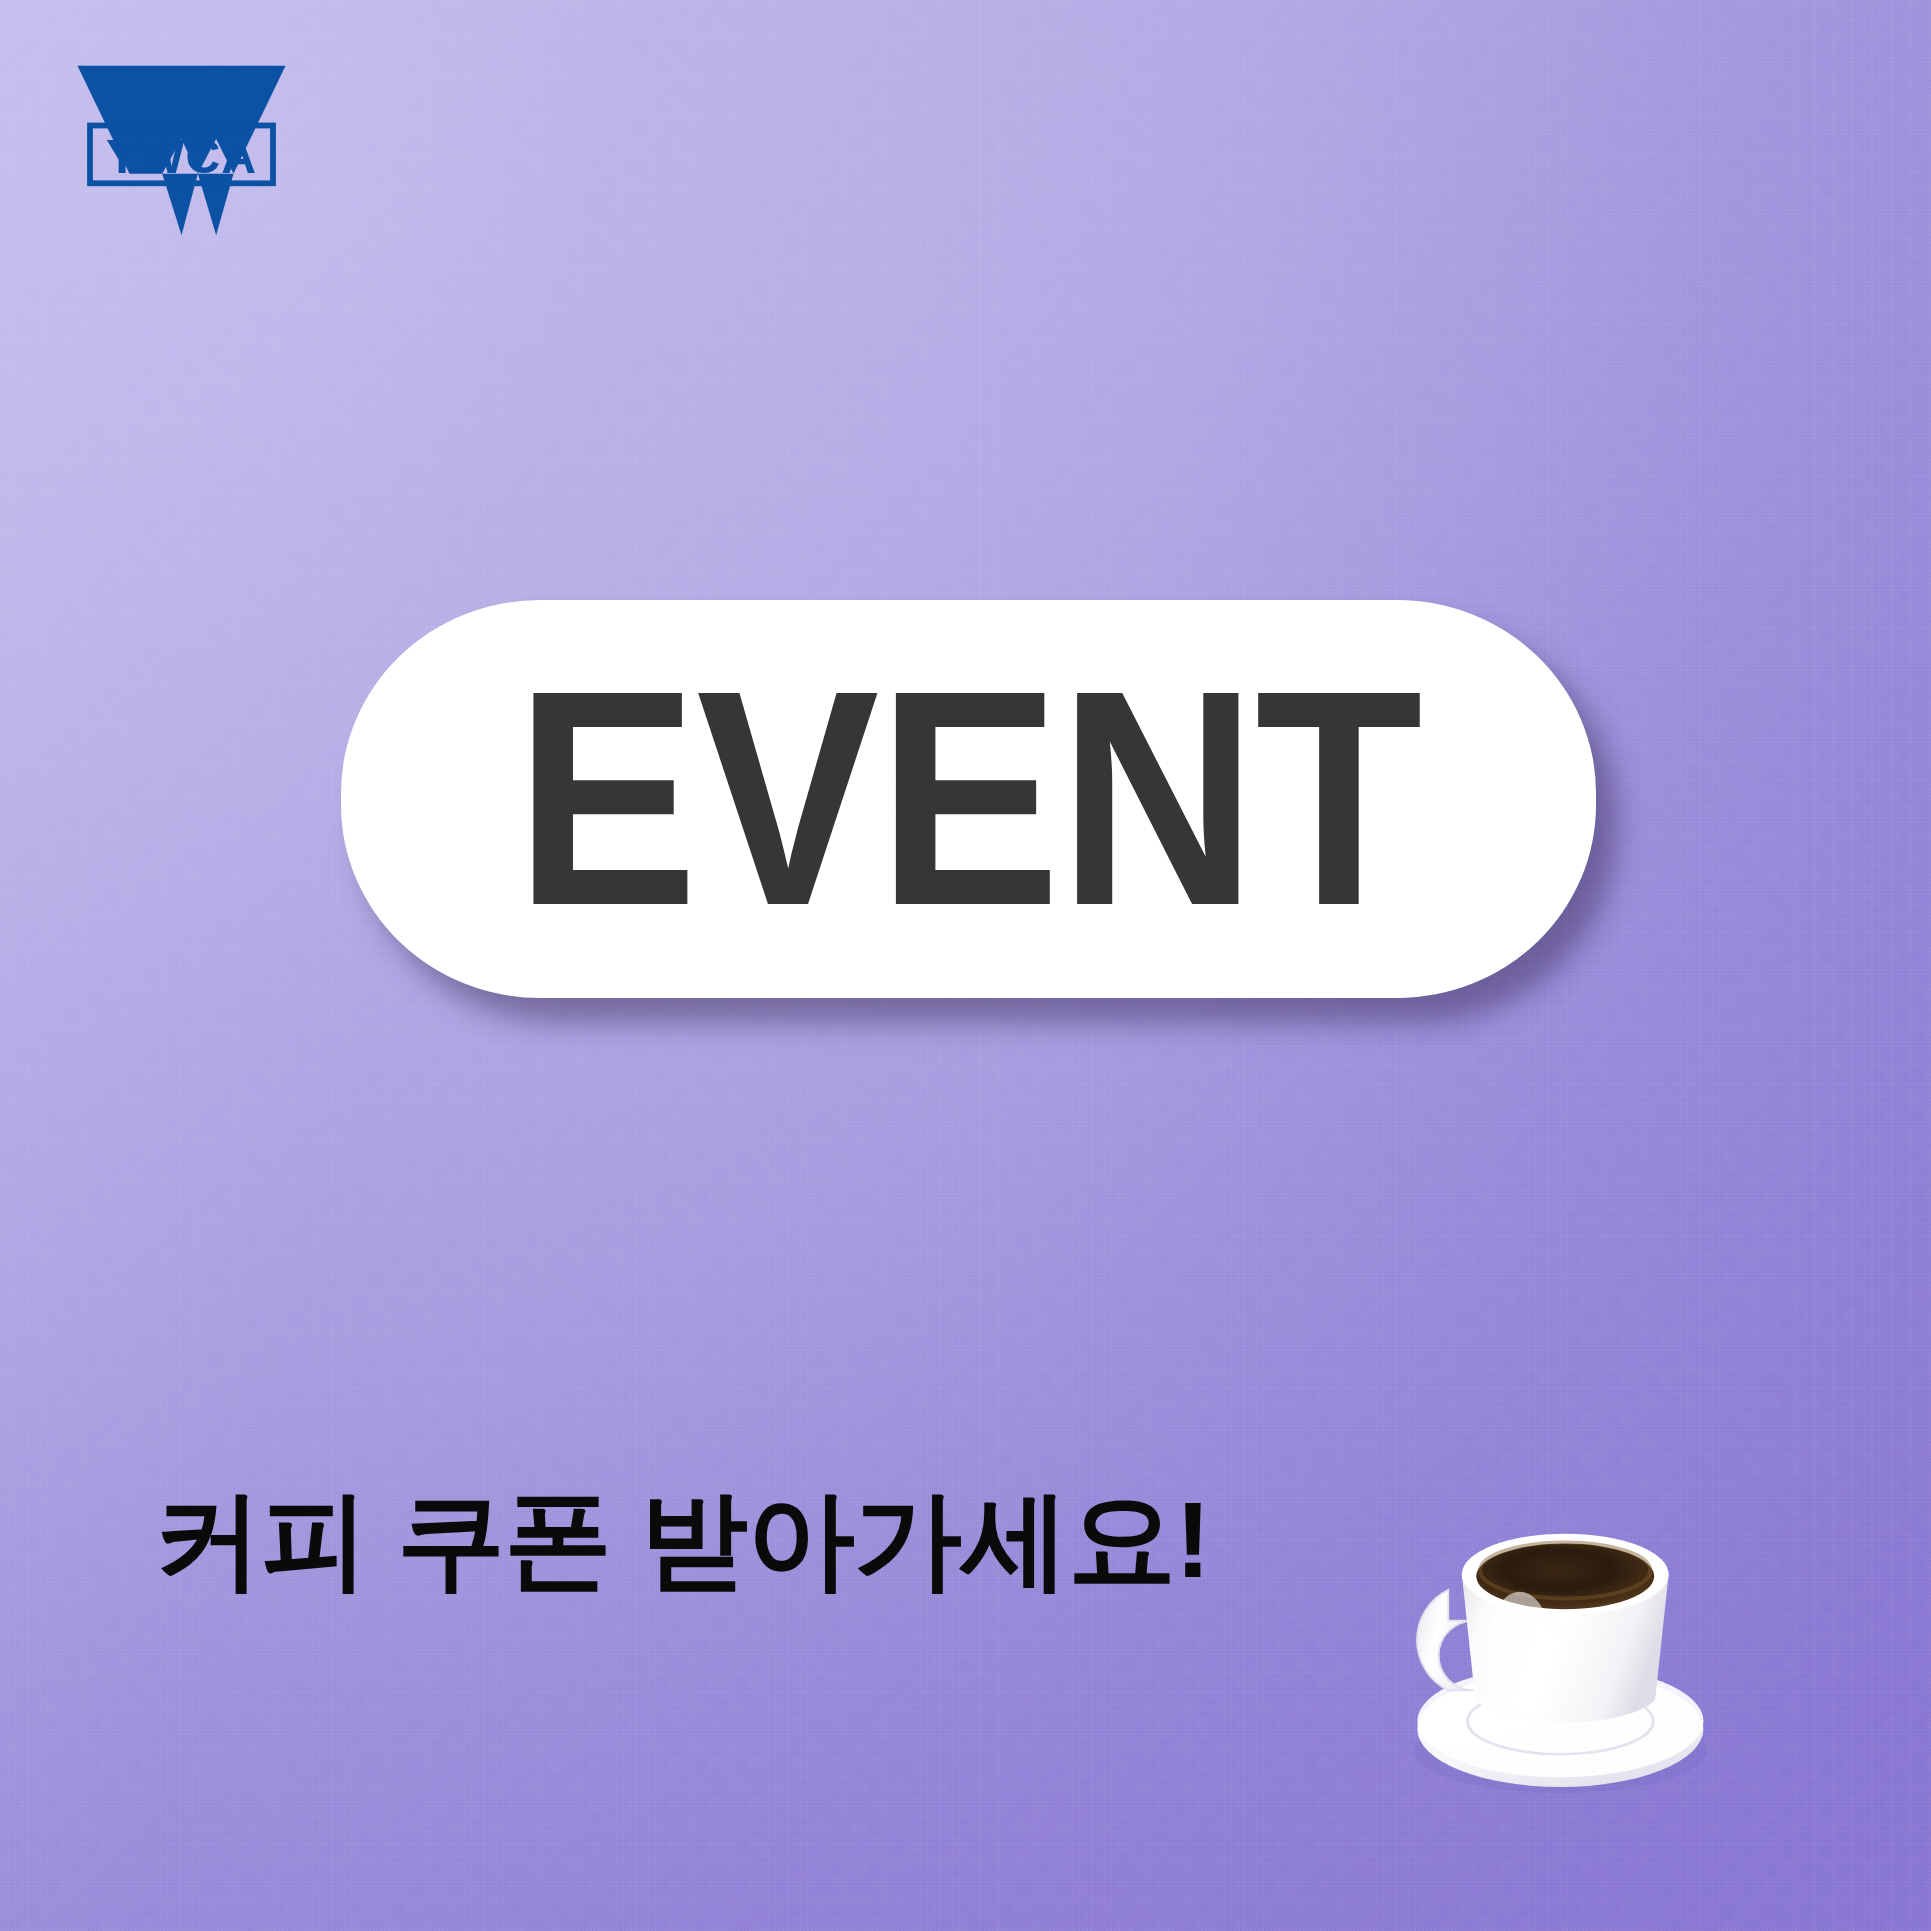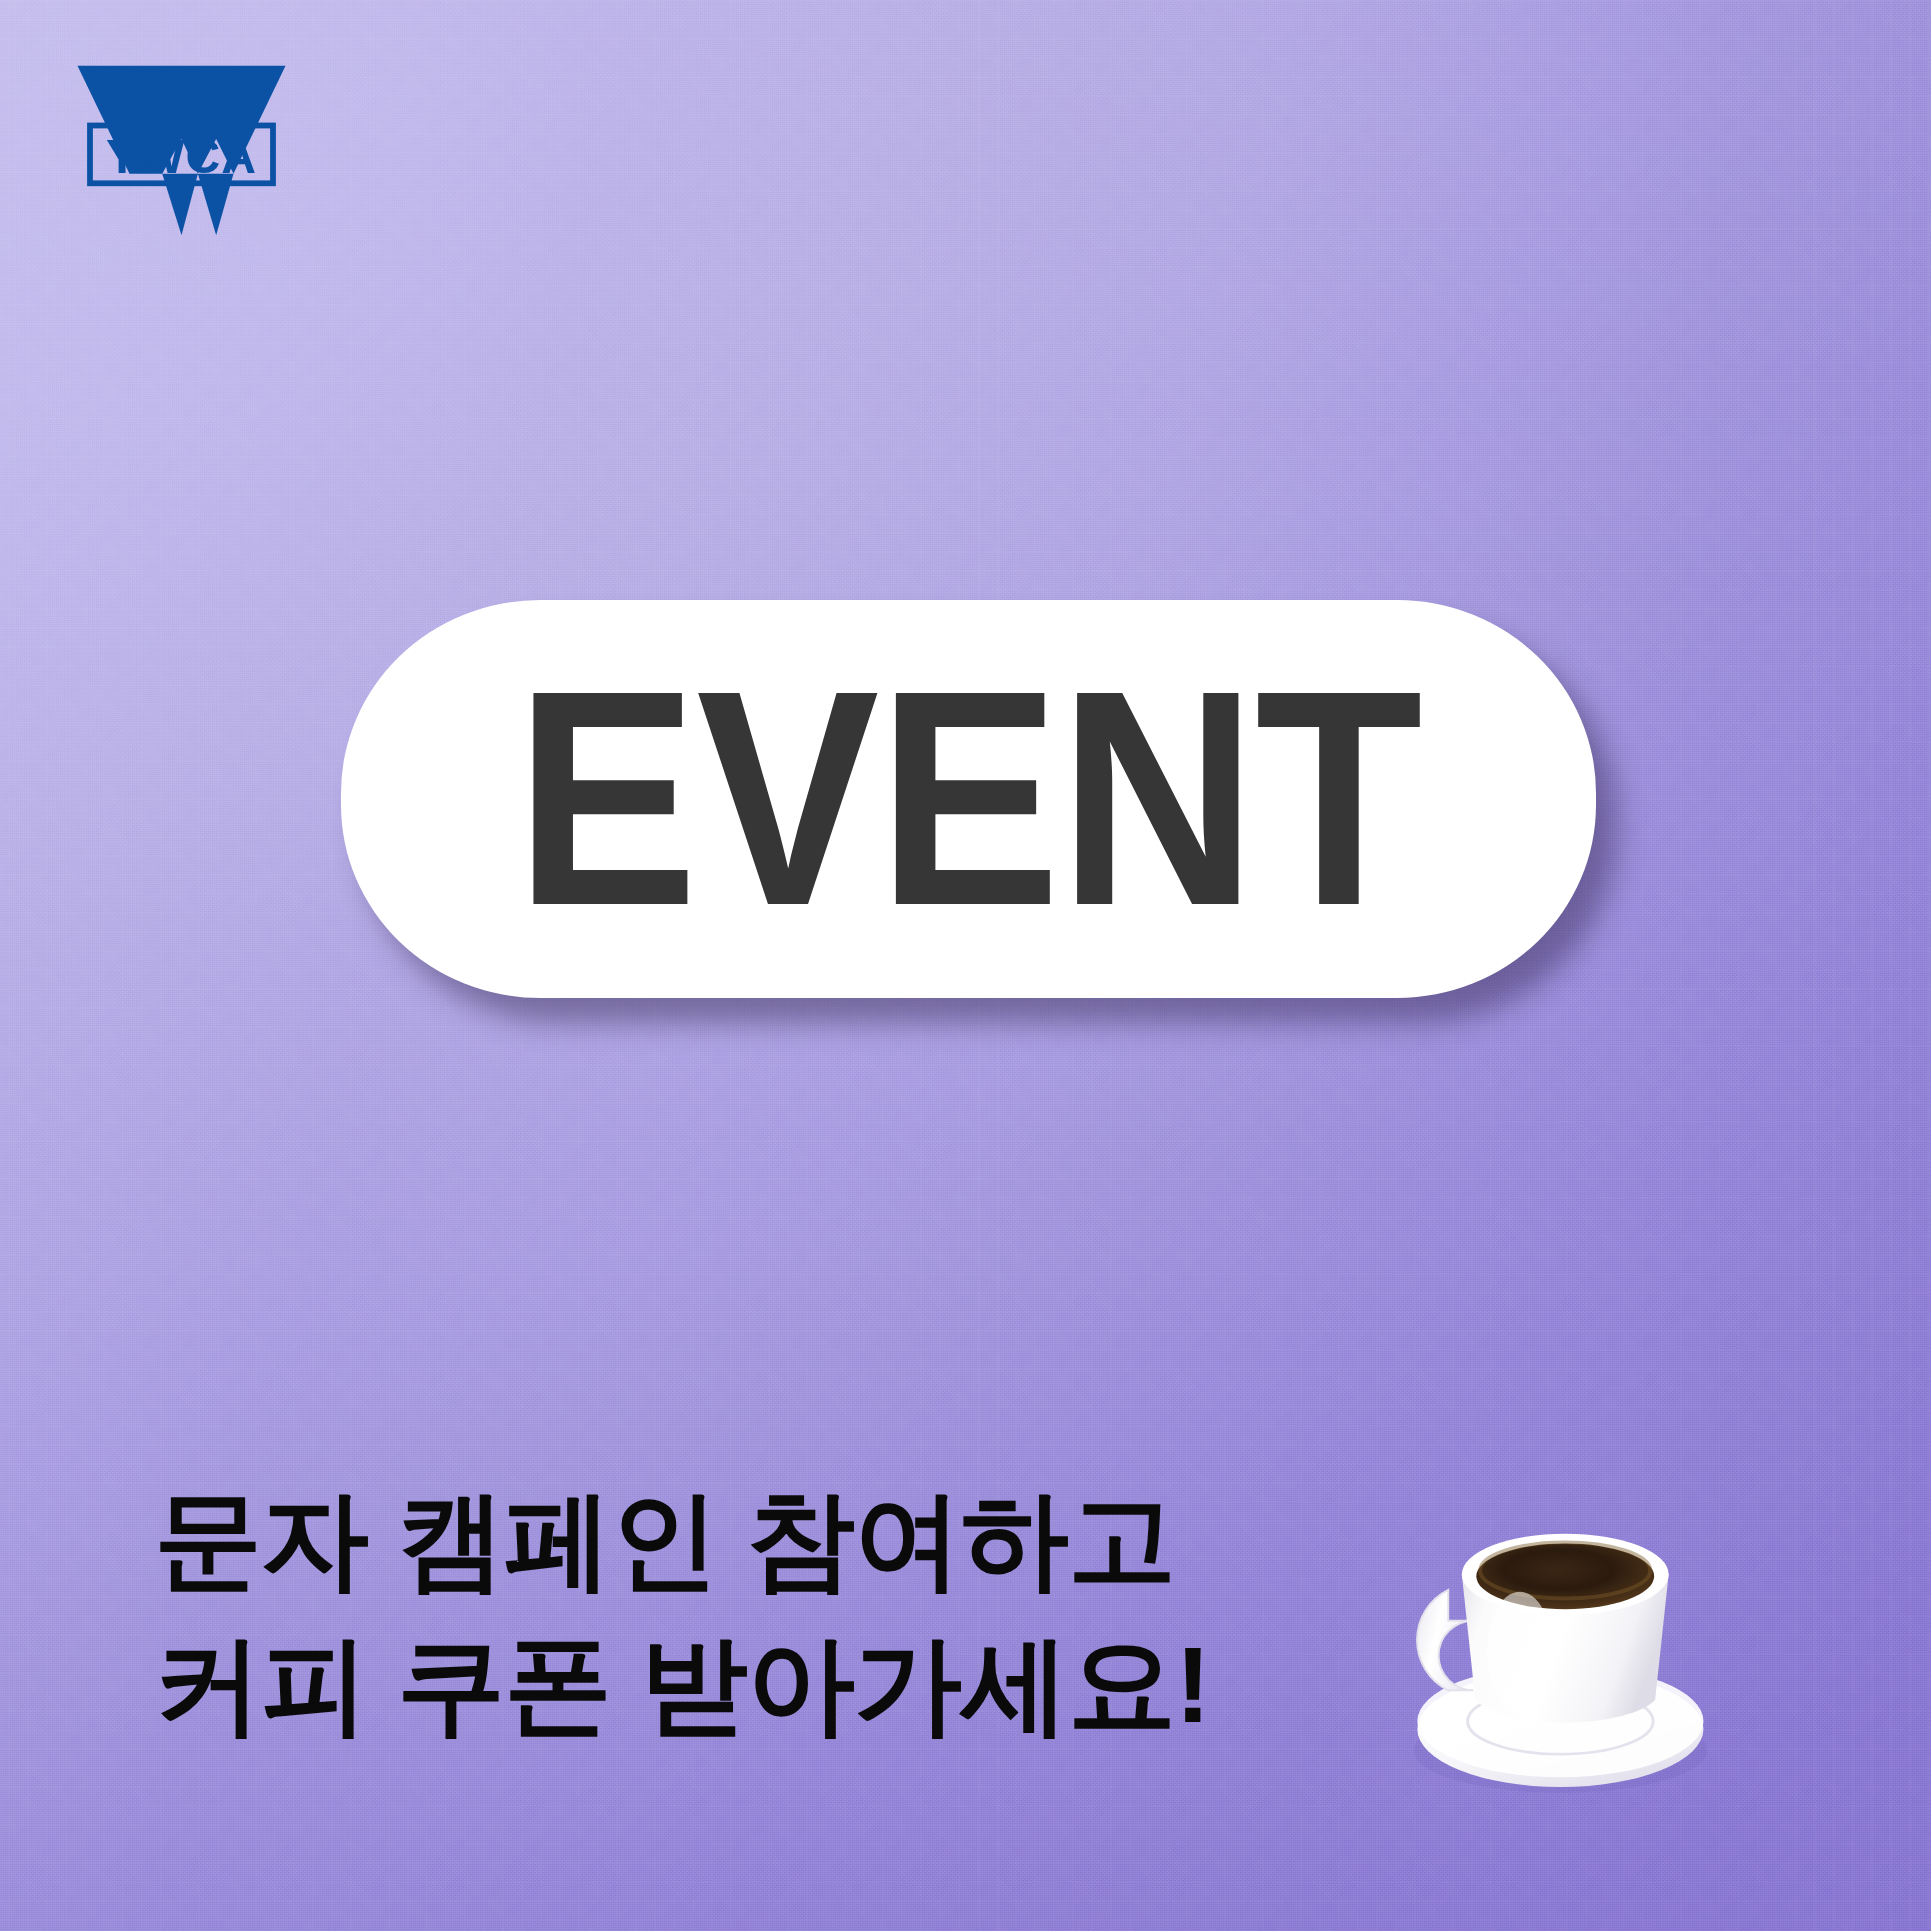--- a/index.html
+++ b/index.html
@@ -139,21 +139,20 @@
 
       <text x="124" y="117" text-anchor="middle" font-family="Liberation Sans, DejaVu Sans, sans-serif" font-size="50" font-weight="700" letter-spacing="1" fill="#0b52a5">YWCA</text>
     </svg>
   </div>
 
   <div id="event-pill">
     <span class="event-label">EVENT</span>
   </div>
 
   <div id="headline">
-    <span class="hl-line">문자 캠페인 참여하고</span>
     <span class="hl-line">커피 쿠폰 받아가세요!</span>
   </div>
 
   <div id="coffee-cup">
     <svg viewBox="0 0 420 420" xmlns="http://www.w3.org/2000/svg" aria-hidden="true">
       <defs>
         <linearGradient id="cupBody" x1="0" y1="0" x2="1" y2="0.25">
           <stop offset="0%" stop-color="#e6e4ea"></stop>
           <stop offset="16%" stop-color="#fbfbfc"></stop>
           <stop offset="55%" stop-color="#ffffff"></stop>

